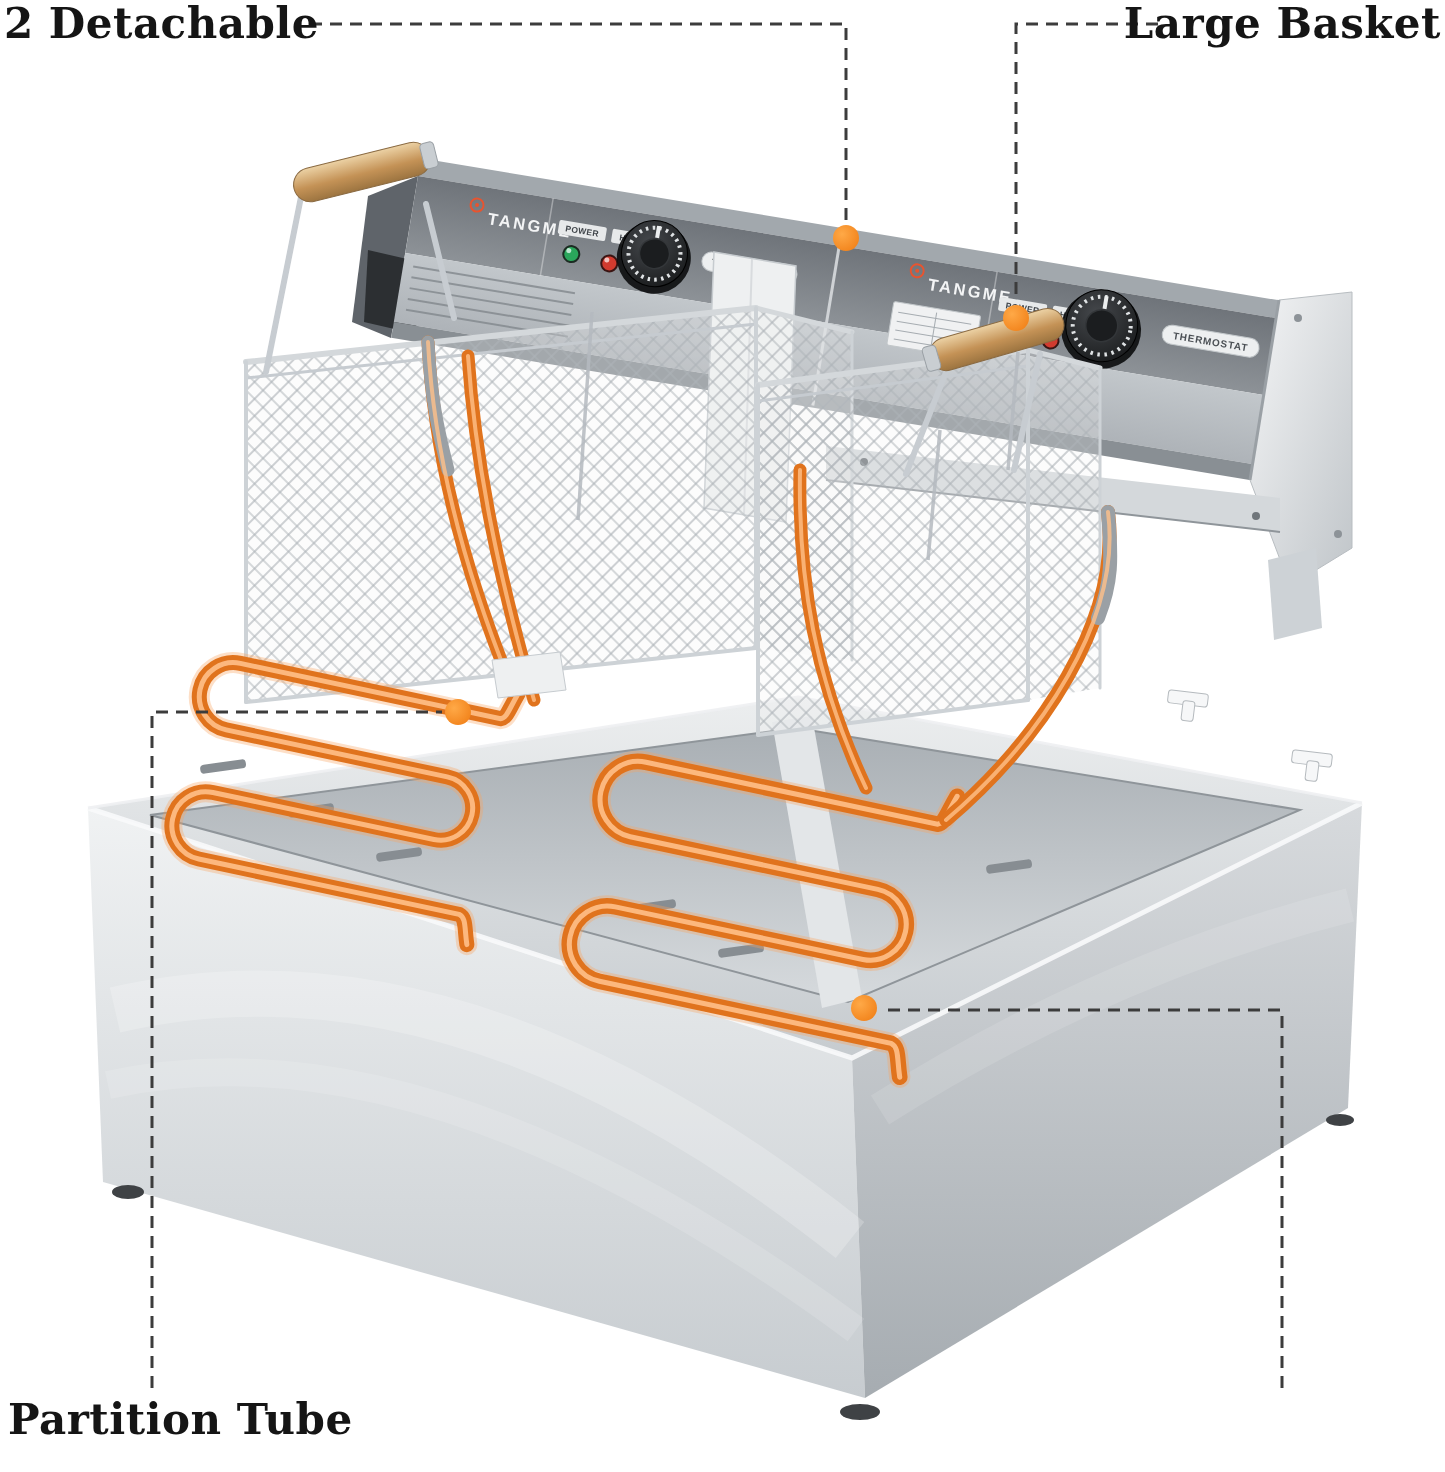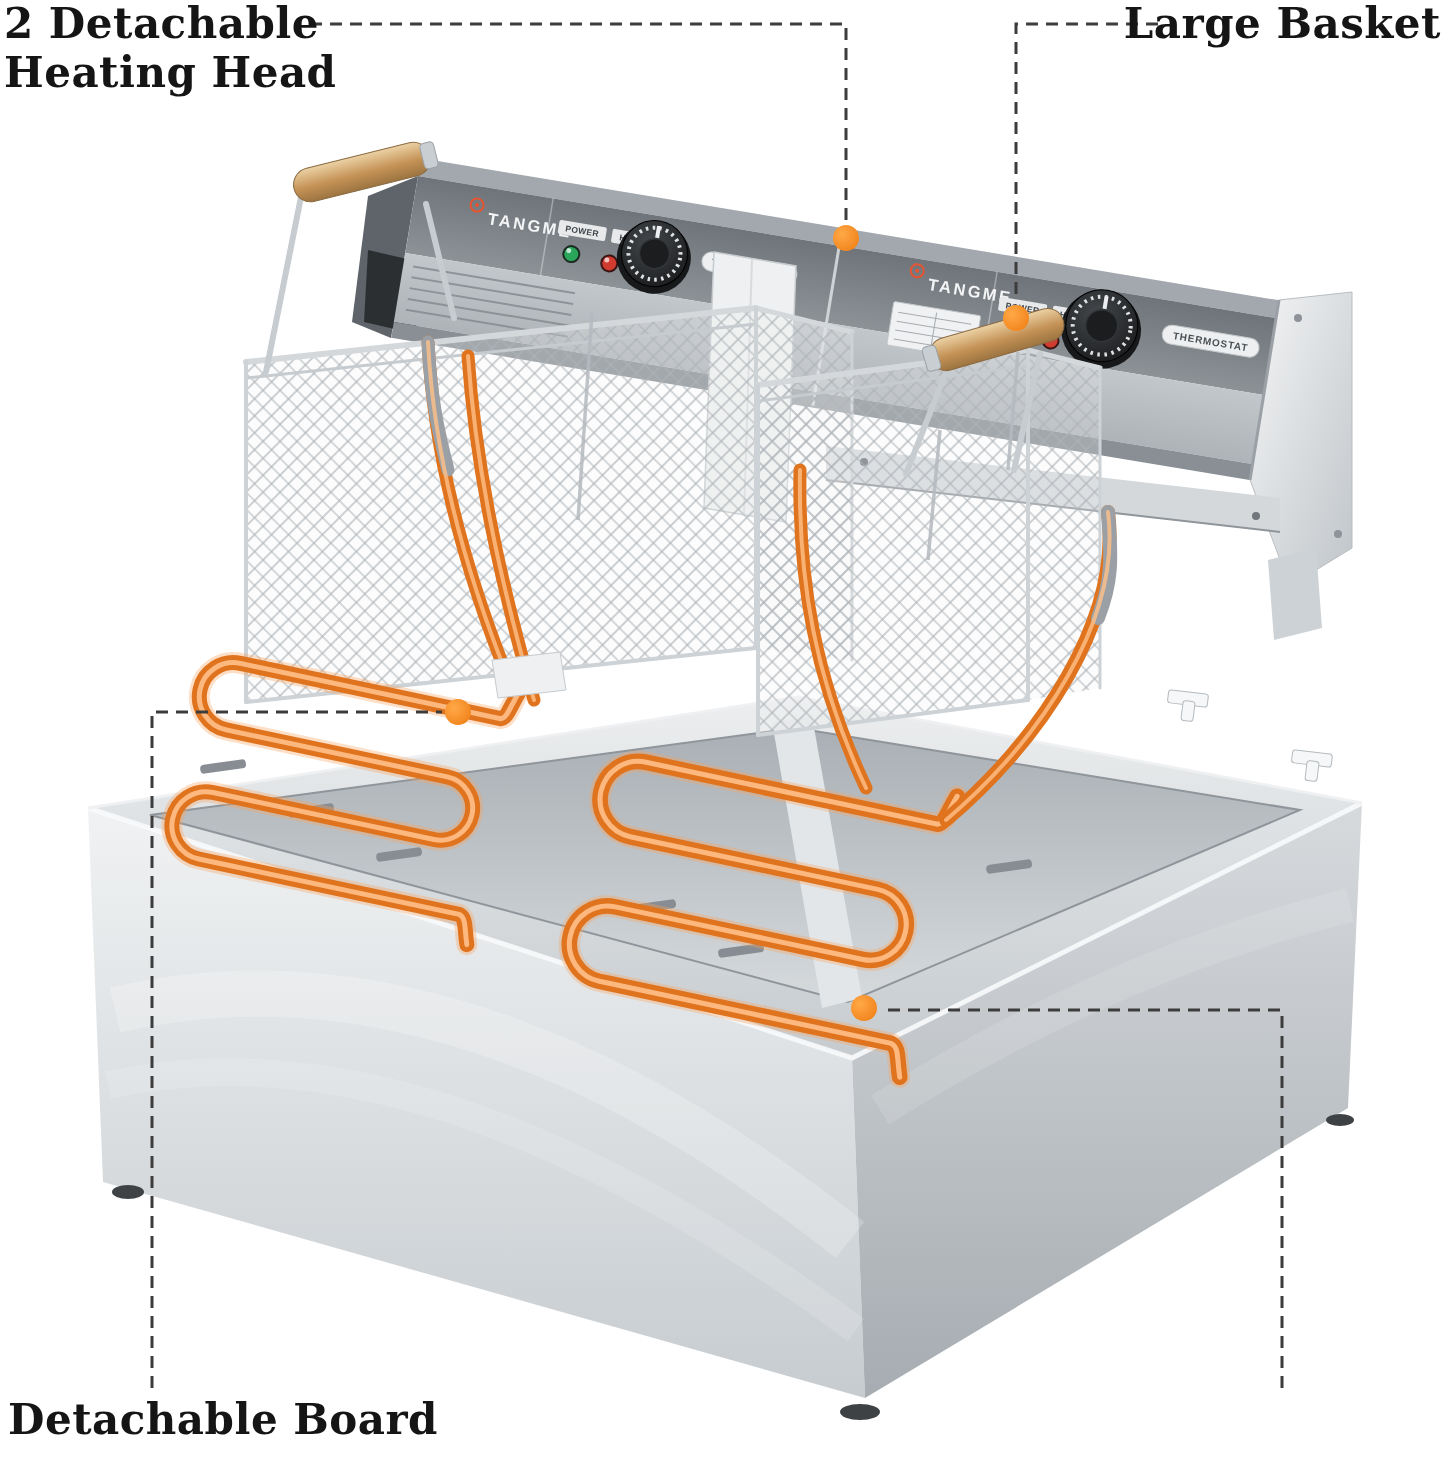--- a/index.html
+++ b/index.html
@@ -1,20 +1,20 @@
 <!DOCTYPE html>
 <html><head>
 <meta charset="utf-8">
 <style>
   html,body{margin:0;padding:0;background:#fff;}
   .stage{position:relative;width:1445px;height:1472px;background:#fff;overflow:hidden;
          font-family:"DejaVu Serif","Liberation Serif",serif;}
   svg.scene{position:absolute;left:0;top:0;}
   .callout{position:absolute;font-weight:700;font-size:42px;line-height:1.16;
-           color:#151515;letter-spacing:.5px;white-space:nowrap;}
+           color:#151515;letter-spacing:.5px;white-space:nowrap;text-align:center;}
   .callout.tl{left:4px;top:0;}
   .callout.tr{right:4px;top:0;text-align:right;}
   .callout.bl{left:8px;top:1396px;}
   .callout.br{right:42px;top:1396px;text-align:right;}
   svg text{font-family:"Liberation Sans","DejaVu Sans",sans-serif;}
   .brand-txt{font-weight:700;letter-spacing:2.5px;fill:#f3f4f5;font-size:16.5px;}
   .strip-txt{font-weight:700;fill:#41464b;font-size:8.5px;letter-spacing:.4px;}
   .pill-txt{font-weight:700;fill:#4b5055;font-size:10px;letter-spacing:.8px;}
 </style>
 </head>
@@ -288,17 +288,16 @@
   <g fill="url(#gDot)">
     <circle cx="846" cy="238" r="13"></circle>
     <circle cx="1016" cy="318" r="13"></circle>
     <circle cx="458" cy="712" r="13"></circle>
     <circle cx="864" cy="1008" r="13"></circle>
   </g>
 </svg>
 
   <div class="callout tl">
     <div>2 Detachable</div>
-    <div>Heating Head</div>
   </div>
   <div class="callout tr">Large Basket</div>
-  <div class="callout bl">Detachable Board</div>
+  <div class="callout bl">Partition Tube</div>
 </div>
 
 </body></html>

